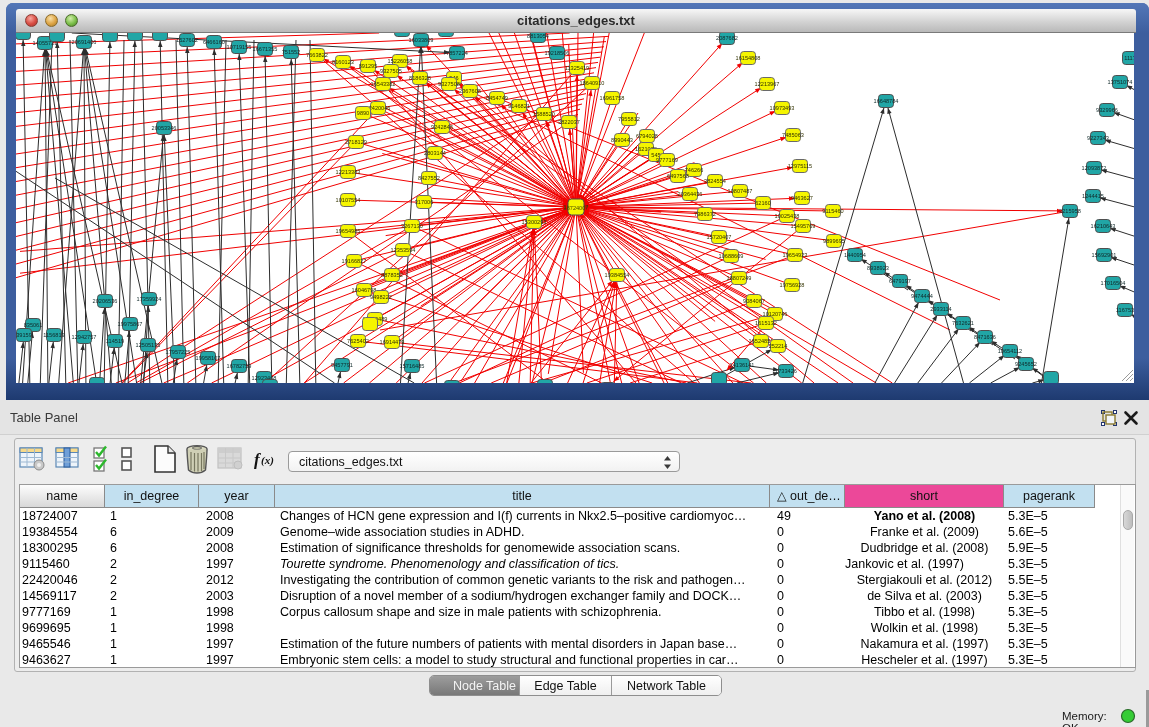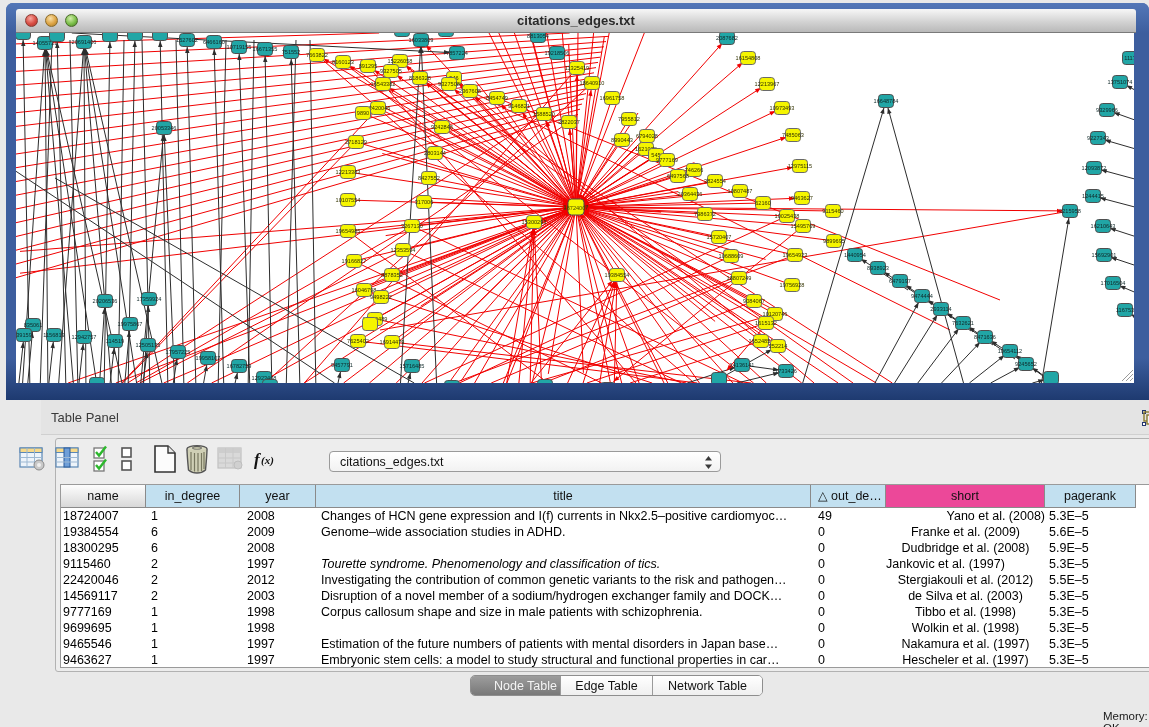--- a/index.html
+++ b/index.html
@@ -718,21 +718,21 @@
     <text x="442.0" y="128.8" font-size="5.6" text-anchor="middle" fill="#333300" font-family="Liberation Sans, sans-serif">9242848</text>
 <rect x="568.5" y="200.5" width="15" height="13" rx="3.2" fill="#f5f500" stroke="#6a6a6a" stroke-width="1"></rect>
     <text x="576.0" y="208.8" font-size="5.6" text-anchor="middle" fill="#333300" font-family="Liberation Sans, sans-serif">18724007</text>
 <rect x="568" y="199" width="16" height="16" rx="3.5" fill="#f5f500" stroke="#4a4a4a" stroke-width="1"></rect>
 <text x="576" y="209.5" font-size="5.6" text-anchor="middle" fill="#4a4a00" font-family="Liberation Sans, sans-serif">18724007</text>
 <line x1="1122" y1="381" x2="1133" y2="370" stroke="#9a9a9a" stroke-width="1"></line>
 <line x1="1126" y1="381" x2="1133" y2="374" stroke="#9a9a9a" stroke-width="1"></line>
 <line x1="1130" y1="381" x2="1133" y2="378" stroke="#9a9a9a" stroke-width="1"></line>
 </svg>
 
-<div style="position:absolute;left:0;top:400px;width:968px;height:327px;background:#e9e9e9;margin-left:41px;">
+<div style="position:absolute;left:0;top:400px;width:968px;height:327px;background:#e9e9e9;">
 
   <div style="position:absolute;left:0;top:0;width:1149px;height:35px;background:#e4e4e4;border-bottom:1px solid #d0d0d0;">
     <div style="position:absolute;left:10px;top:10px;font-size:13px;color:#3a3a3a;">Table Panel</div>
 
     <svg style="position:absolute;left:1100px;top:9px;" width="18" height="18" viewBox="0 0 18 18">
       <rect x="1.5" y="1.5" width="3" height="3" fill="#fff" stroke="#22356f" stroke-width="1"></rect>
       <rect x="13.5" y="1.5" width="3" height="3" fill="#fff" stroke="#22356f" stroke-width="1"></rect>
       <rect x="1.5" y="13.5" width="3" height="3" fill="#fff" stroke="#22356f" stroke-width="1"></rect>
       <rect x="13.5" y="13.5" width="3" height="3" fill="#fff" stroke="#22356f" stroke-width="1"></rect>
       <rect x="3" y="3" width="9" height="9" fill="none" stroke="#8a7a30" stroke-width="1.4"></rect>
@@ -768,36 +768,37 @@
         <div style="position:absolute;left:984px;width:91px;height:23px;background:#c2e0f0;border-right:1px solid #8a8a8a;border-bottom:1px solid #8a8a8a;text-align:center;line-height:22px;">pagerank</div>
       </div>
 
       <div style="position:absolute;left:0;top:24px;width:1117px;height:160px;font-size:12.5px;color:#000;">
 <div style="position:absolute;left:0;top:0px;width:1075px;height:16px;white-space:nowrap;">
 <span style="position:absolute;left:2px;">18724007</span>
 <span style="position:absolute;left:90px;">1</span>
 <span style="position:absolute;left:186px;">2008</span>
 <span style="position:absolute;left:260px;width:492px;overflow:hidden;">Changes of HCN gene expression and I(f) currents in Nkx2.5–positive cardiomyoc…</span>
 <span style="position:absolute;left:757px;">49</span>
-<span style="position:absolute;left:825px;width:159px;text-align:right;">Yano et al. (2008)</span>
+<span style="position:absolute;left:825px;width:159px;text-align:center;font-weight:bold;">Yano et al. (2008)</span>
 <span style="position:absolute;left:988px;">5.3E–5</span>
 </div>
 <div style="position:absolute;left:0;top:16px;width:1075px;height:16px;white-space:nowrap;">
 <span style="position:absolute;left:2px;">19384554</span>
 <span style="position:absolute;left:90px;">6</span>
 <span style="position:absolute;left:186px;">2009</span>
 <span style="position:absolute;left:260px;width:492px;overflow:hidden;">Genome–wide association studies in ADHD.</span>
 <span style="position:absolute;left:757px;">0</span>
 <span style="position:absolute;left:825px;width:159px;text-align:center;">Franke et al. (2009)</span>
 <span style="position:absolute;left:988px;">5.6E–5</span>
 </div>
 <div style="position:absolute;left:0;top:32px;width:1075px;height:16px;white-space:nowrap;">
 <span style="position:absolute;left:2px;">18300295</span>
 <span style="position:absolute;left:90px;">6</span>
 <span style="position:absolute;left:186px;">2008</span>
+<span style="position:absolute;left:260px;width:492px;overflow:hidden;">Estimation of significance thresholds for genomewide association scans.</span>
 <span style="position:absolute;left:757px;">0</span>
 <span style="position:absolute;left:825px;width:159px;text-align:center;">Dudbridge et al. (2008)</span>
 <span style="position:absolute;left:988px;">5.9E–5</span>
 </div>
 <div style="position:absolute;left:0;top:48px;width:1075px;height:16px;white-space:nowrap;">
 <span style="position:absolute;left:2px;">9115460</span>
 <span style="position:absolute;left:90px;">2</span>
 <span style="position:absolute;left:186px;">1997</span>
 <span style="position:absolute;left:260px;width:492px;overflow:hidden;font-style:italic;">Tourette syndrome. Phenomenology and classification of tics.</span>
 <span style="position:absolute;left:757px;">0</span>

